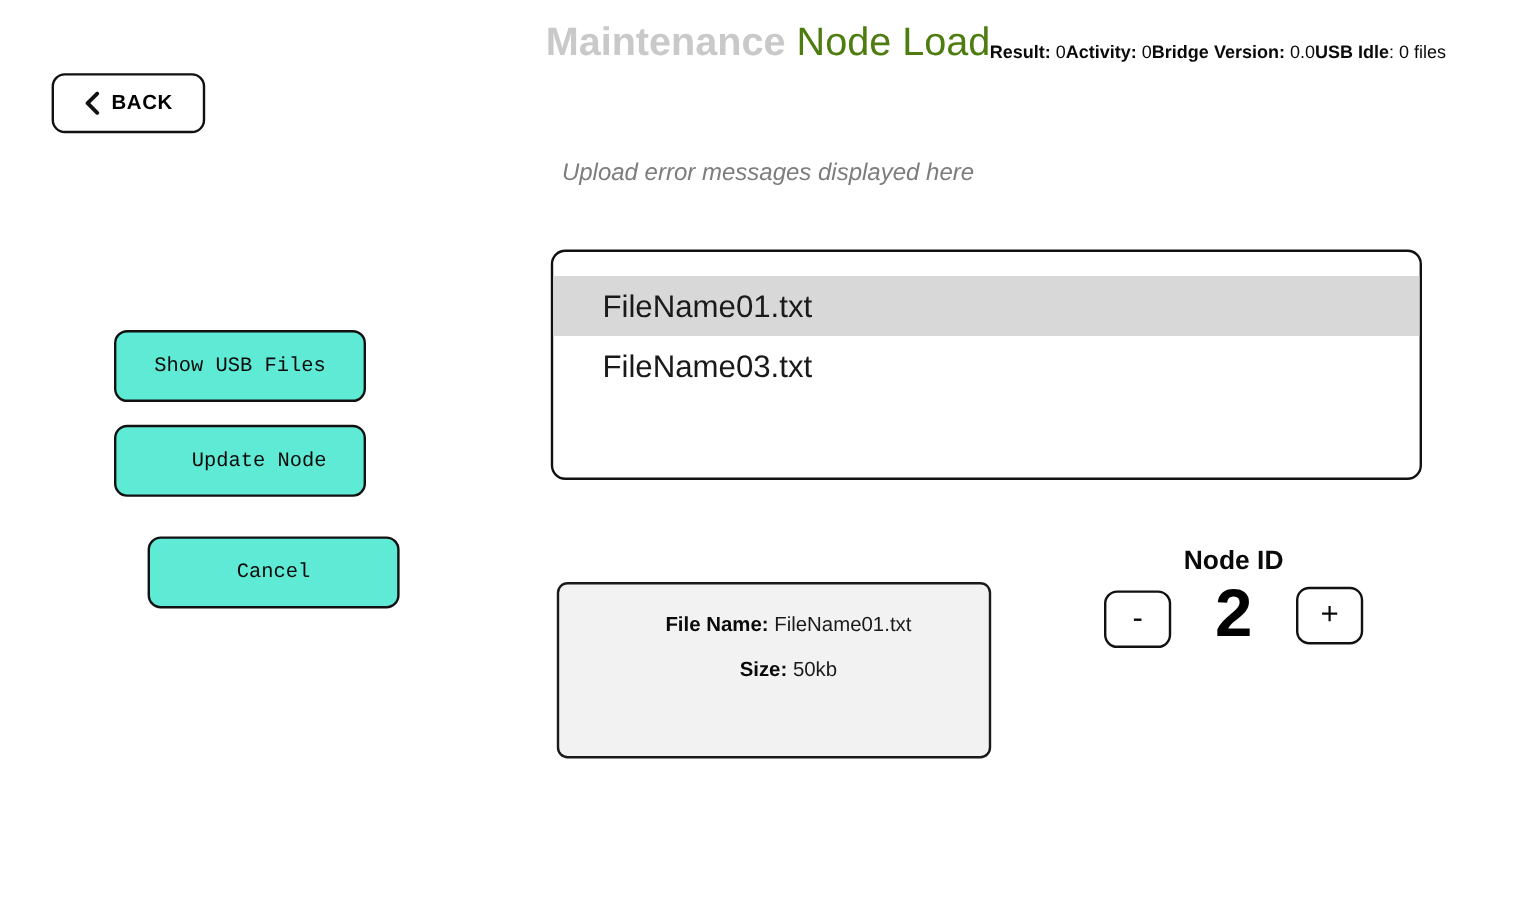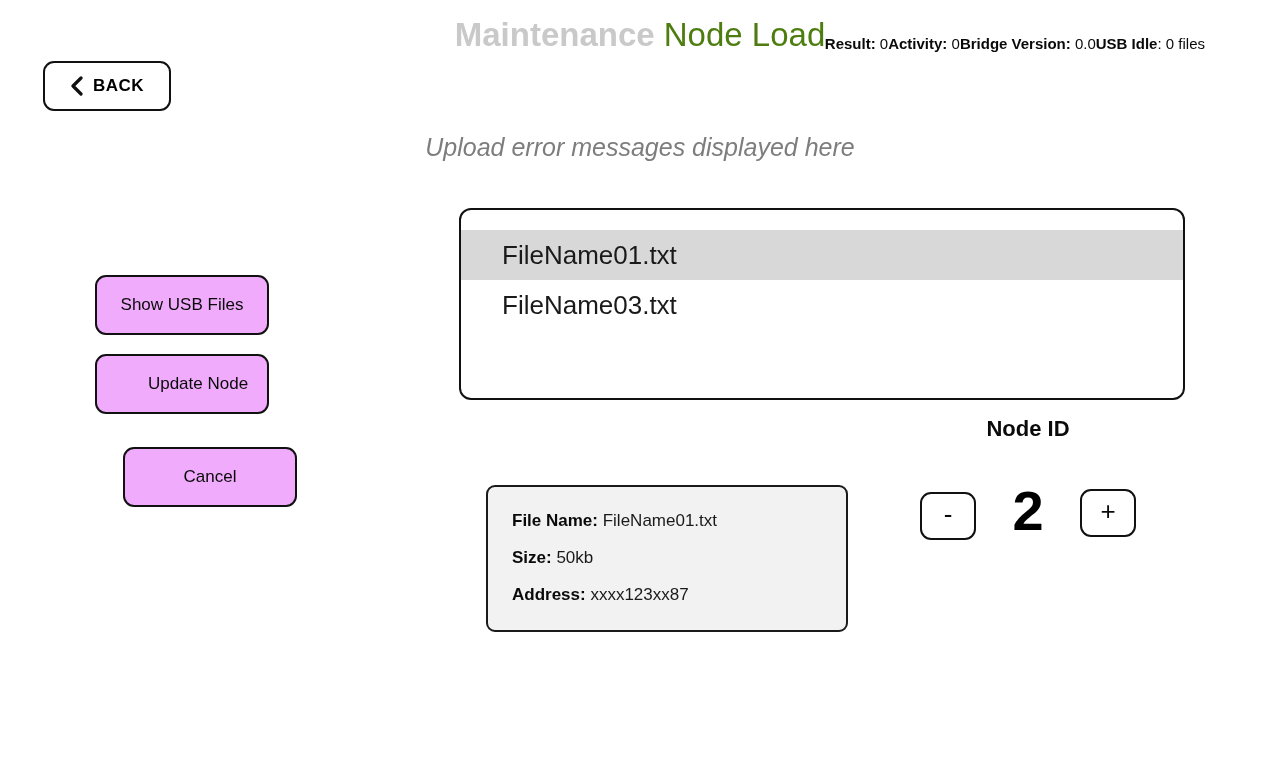--- a/index.html
+++ b/index.html
@@ -30,50 +30,50 @@
     font-size:15px;font-weight:700;}
 
   
   .stats{position:absolute;top:30px;right:75px;display:flex;flex-direction:row;
     align-items:flex-end;font-size:15px;line-height:28px;}
   .stats b{font-weight:700;}
   .stats span{font-weight:400;}
 
   
   .error-msg{position:absolute;left:0;top:133px;width:1280px;text-align:center;
-    font-size:25px;font-style:italic;color:var(--muted);font-weight:500;}
+    font-size:20px;font-style:italic;color:var(--muted);font-weight:500;}
 
   
   .file-list{position:absolute;left:459px;top:208px;width:726px;height:192px;
     border:2.5px solid var(--border-dark);border-radius:12px;background:#fff;
     overflow:hidden;padding-top:20px;}
   .file-row{height:50px;display:flex;align-items:center;padding-left:41px;
     font-size:26px;font-weight:300;color:#1a1a1a;cursor:pointer;}
   .file-row.selected{background:var(--highlight);}
 
   
-  .action-btn{position:absolute;left:95px;width:174px;height:60px;background:#f0abfc;
+  .action-btn{position:absolute;left:95px;width:210px;height:60px;background:#5eead4;
     border:2.5px solid var(--border-dark);border-radius:11px;cursor:pointer;
     display:flex;align-items:center;justify-content:center;font-size:17px;
-    font-weight:400;color:#0a0a0a;font-family:Liberation Sans, sans-serif;}
+    font-weight:400;color:#0a0a0a;font-family:Liberation Mono, monospace;}
   .btn-show{top:275px;}
   .btn-update{top:354px;padding-left:32px;}
   .btn-cancel{top:447px;margin-left:28px;}
 
   
   .info-heading{position:absolute;left:464px;top:441px;font-size:22px;font-weight:600;}
-  .info-box{position:absolute;left:486px;top:485px;width:362px;height:147px;
+  .info-box{position:absolute;left:464px;top:485px;width:362px;height:147px;
     background:var(--info-bg);border:2.5px solid #1a1a1a;border-radius:9px;
-    padding:22px 0 0 24px;display:flex;flex-direction:column;gap:14px;}
+    padding:22px 0 0 24px;display:flex;flex-direction:column;gap:14px;text-align:center;}
   .info-line{font-size:17px;line-height:23px;}
   .info-line b{font-weight:700;}
   .info-line span{font-weight:400;color:#1a1a1a;}
 
   
-  .node-heading{position:absolute;left:928px;top:416px;width:200px;text-align:center;
+  .node-heading{position:absolute;left:928px;top:454px;width:200px;text-align:center;
     font-size:22px;font-weight:600;}
   .stepper-btn{position:absolute;width:56px;height:48px;background:#fff;
     border:2.5px solid var(--border-dark);border-radius:11px;cursor:pointer;
     display:flex;align-items:center;justify-content:center;font-size:26px;
     font-weight:400;color:#0a0a0a;padding-bottom:3px;}
   .btn-minus{left:920px;top:492px;}
   .btn-plus{left:1080px;top:489px;}
   .node-value{position:absolute;left:978px;top:478px;width:100px;text-align:center;
     font-size:56px;font-weight:700;color:#000;}
 </style>
@@ -110,21 +110,20 @@
     <div class="file-row">FileName03.txt</div>
   </div>
 
   <button class="action-btn btn-show">Show USB Files</button>
   <button class="action-btn btn-update">Update Node</button>
   <button class="action-btn btn-cancel">Cancel</button>
 
   <div class="info-box">
     <div class="info-line"><b>File Name:</b><span> FileName01.txt</span></div>
     <div class="info-line"><b>Size:</b><span> 50kb</span></div>
-    <div class="info-line"><b>Address:</b><span> xxxx123xx87</span></div>
   </div>
 
   <div class="node-heading">Node ID</div>
   <button class="stepper-btn btn-minus">-</button>
   <div class="node-value">2</div>
   <button class="stepper-btn btn-plus">+</button>
 
 </div>
 
 </body></html>

